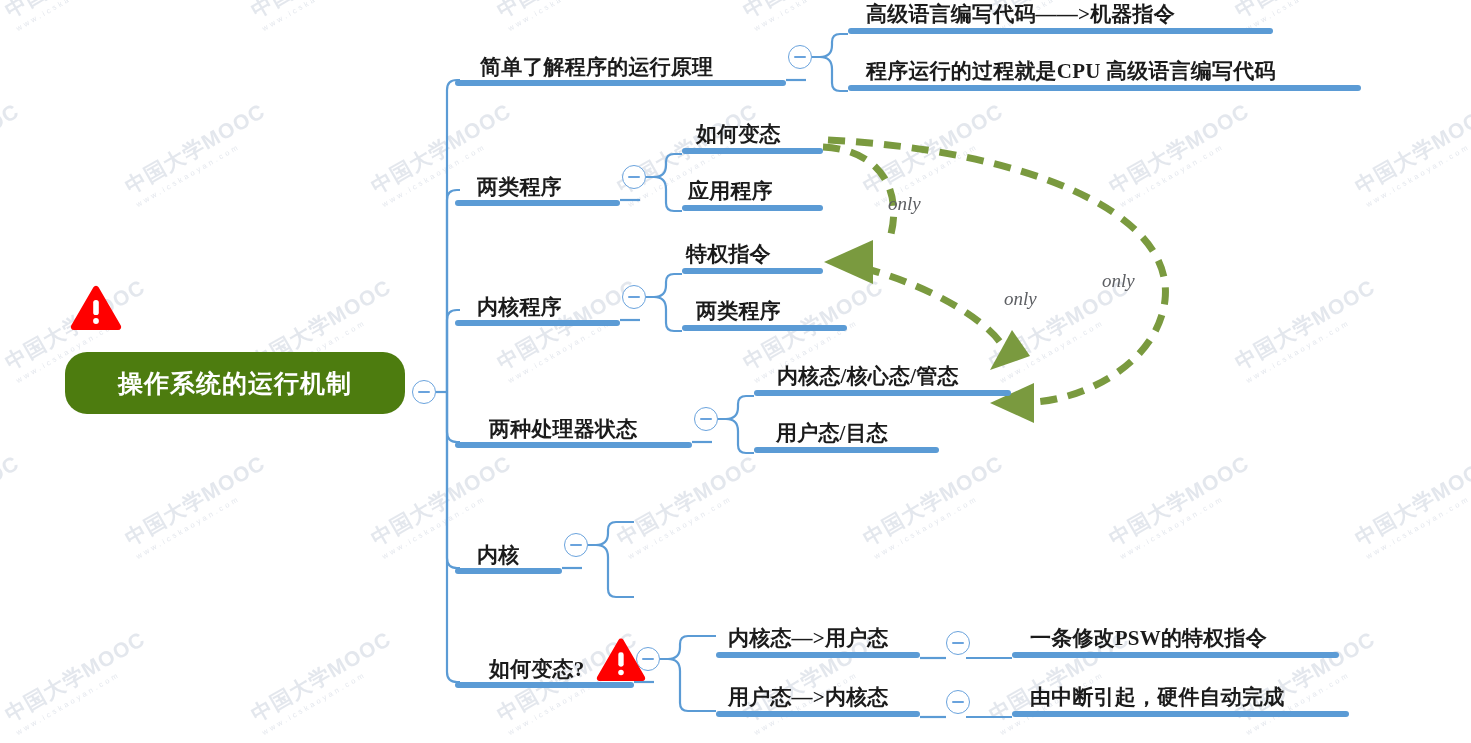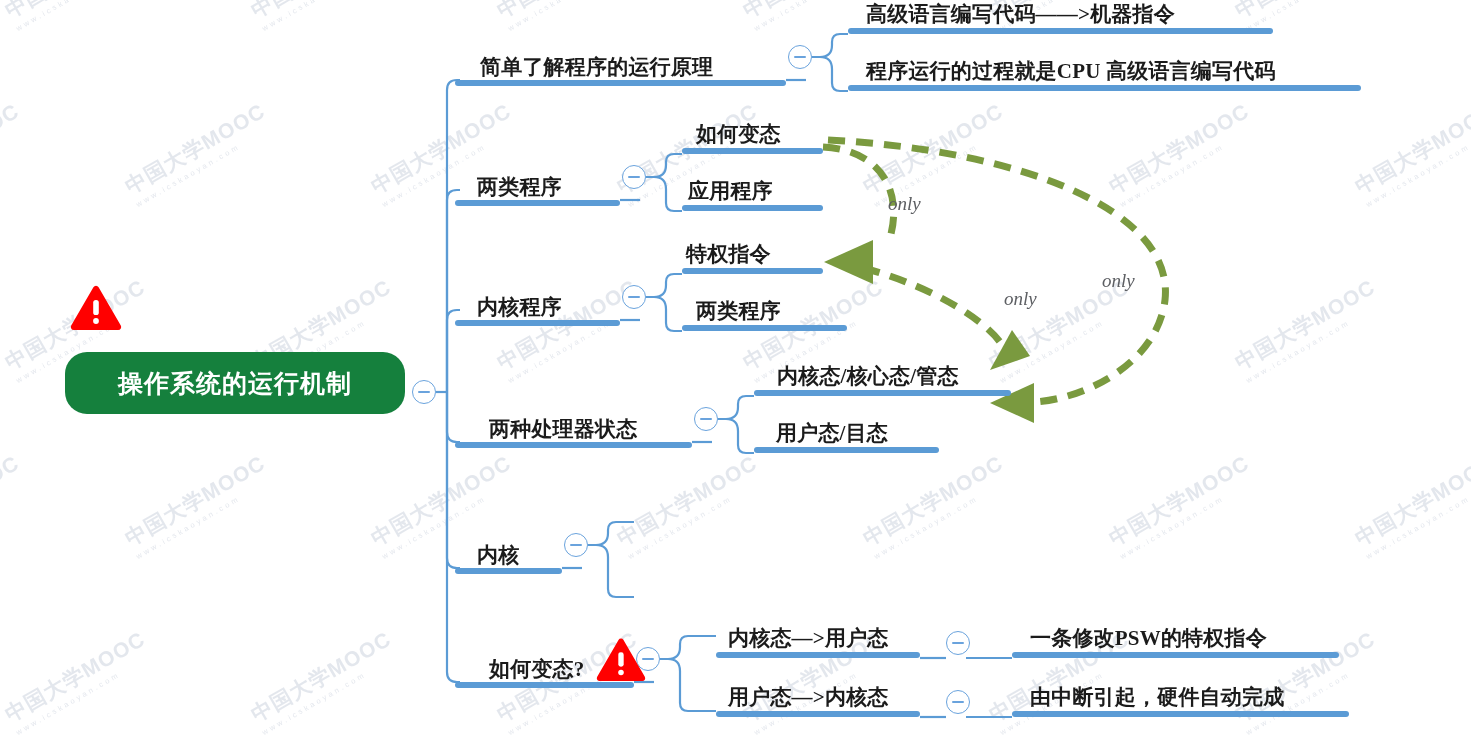--- a/index.html
+++ b/index.html
@@ -30,21 +30,21 @@
     font-size:21px;color:#1b1b1b;font-weight:700;
     letter-spacing:.2px;line-height:1;
     font-family:Liberation Serif, serif;
   }
   .node .bar{position:absolute;bottom:0;left:0;height:6px;border-radius:3px;
              background:#5b9bd5;}
 
   
   #root-node{position:absolute;z-index:5;}
   .root-box{
-    background:#15803d;border-radius:22px;
+    background:#4d7c0f;border-radius:22px;
     color:#ffffff;font-size:25px;font-weight:700;
     display:flex;align-items:center;justify-content:center;
     letter-spacing:1px;box-sizing:border-box;
     font-family:"Liberation Sans","DejaVu Sans",sans-serif;
   }
 
   
   .toggle{position:absolute;z-index:6;width:24px;height:24px;border-radius:50%;
           background:#ffffff;border:1.6px solid #6aa3dd;box-sizing:border-box;
           cursor:pointer;}

